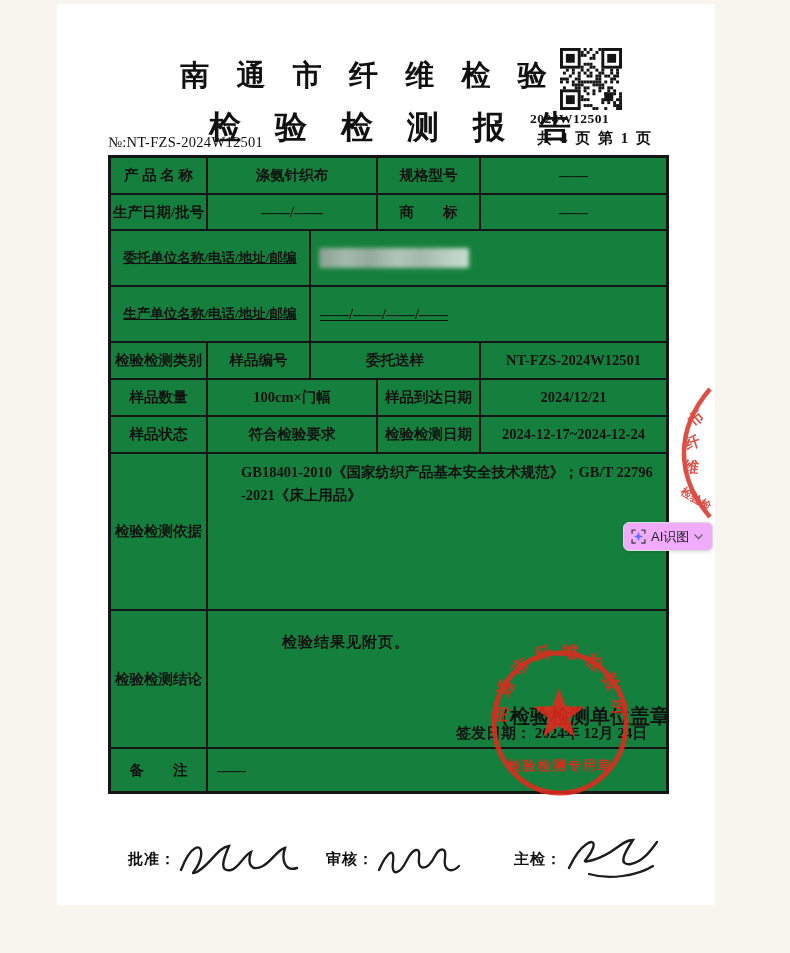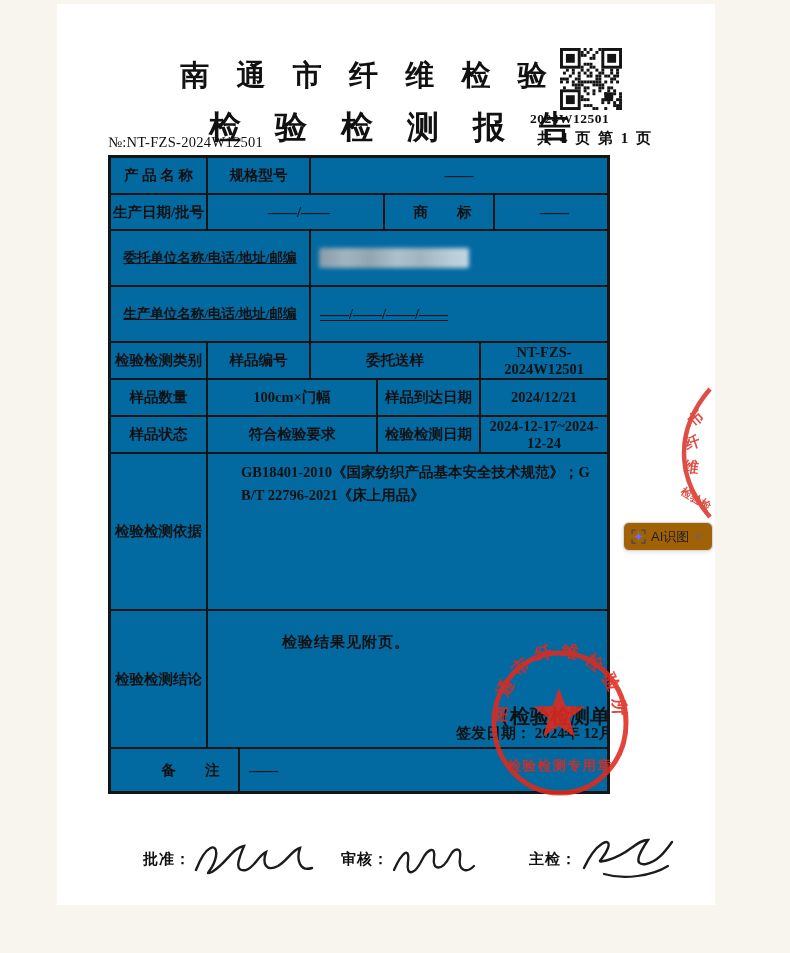--- a/index.html
+++ b/index.html
@@ -22,64 +22,64 @@
     font-size:32px;font-weight:700;letter-spacing:13px;white-space:nowrap;
   }
   .qr{position:absolute;left:503px;top:44px;width:62px;height:62px;}
   .qr-caption{position:absolute;left:473px;top:107px;width:122px;
     font-size:13.5px;font-weight:600;letter-spacing:.5px;}
   .pagination{position:absolute;left:468px;top:125px;width:140px;text-align:center;
     font-size:15px;font-weight:700;letter-spacing:2px;white-space:nowrap;}
   .report-no{position:absolute;left:51px;top:130px;font-size:14.5px;font-weight:400;letter-spacing:.3px;}
 
   .tbl{
-    position:absolute;left:51px;top:151px;width:502px;
-    border:3px solid #151515;box-sizing:border-box;background:#0369a1;
+    position:absolute;left:51px;top:151px;width:561px;
+    border:3px solid #151515;box-sizing:border-box;background:#15803d;
   }
   .row{display:flex;border-bottom:2px solid #151515;box-sizing:border-box;}
-  .row:last-child{border-bottom:none;padding-left:32px;}
+  .row:last-child{border-bottom:none;}
   .cell{
     border-right:2px solid #151515;box-sizing:border-box;
     display:flex;align-items:center;justify-content:center;
     font-size:14.5px;font-weight:700;text-align:center;overflow:hidden;
   }
   .cell:last-child{border-right:none;}
   .val{font-weight:700;}
   .left{justify-content:flex-start;text-align:left;}
   .topleft{align-items:flex-start;justify-content:flex-start;text-align:left;}
   .w1{width:97px;flex:none;}
   .w2{width:170px;flex:none;}
   .w3{width:103px;flex:none;}
   .w4{flex:1;}
   .wlab{width:200px;flex:none;font-size:13.5px;}
   .wrest{flex:1;}
-  .h37{height:37px;} .h36{height:36px;gap:7px;} .h56{height:56px;text-decoration:underline;}
+  .h37{height:37px;} .h36{height:36px;} .h56{height:56px;text-decoration:underline;}
   .h157{height:157px;} .h138{height:138px;} .h42{height:42px;}
   .pad{padding:7px 10px;line-height:1.6;word-break:break-all;font-size:14.5px;margin-left:23px;}
   .redact{
     width:150px;height:20px;margin-left:8px;border-radius:2px;
     background:linear-gradient(90deg,#a8a8a8,#c9c9c9 18%,#b5b5b5 34%,#d8d8d8 52%,#c8c8c8 68%,#e7e7e7 88%,#f2f2f2);
     filter:blur(2px);opacity:.8;
   }
   .concl-cell{position:relative;}
   .concl-text{position:absolute;left:26px;top:22px;font-size:15px;font-weight:700;letter-spacing:1px;margin-left:48px;}
   .seal-note{position:absolute;left:282px;top:92px;font-size:20px;font-weight:700;white-space:nowrap;}
   .issue-date{position:absolute;left:248px;top:113px;font-size:15px;font-weight:700;white-space:nowrap;}
 
   .stamp{position:absolute;left:425px;top:640px;width:160px;height:160px;pointer-events:none;}
   .edge-stamp{position:absolute;right:0;top:382px;width:36px;height:134px;pointer-events:none;}
 
-  .footer-row{position:absolute;left:59px;top:836px;width:577px;height:56px;}
+  .footer-row{position:absolute;left:44px;top:836px;width:577px;height:56px;}
   .sig-label{position:absolute;font-size:15px;font-weight:700;letter-spacing:1px;}
   .sig{position:absolute;}
 
   .ai-btn{
     position:absolute;left:566px;top:518px;height:27px;
     display:flex;align-items:center;gap:5px;padding:0 9px 0 7px;
-    background:#a16207;border:1px solid #d9d9d9;border-radius:6px;
+    background:#f0abfc;border:1px solid #d9d9d9;border-radius:6px;
     box-shadow:0 1px 4px rgba(0,0,0,.13);
     font-family:"Liberation Sans","DejaVu Sans",sans-serif;
     font-size:13px;color:#1f1f1f;cursor:pointer;white-space:nowrap;z-index:5;
   }
 </style>
 </head>
 <body>
 
 <div class="paper">
 
@@ -222,20 +222,21 @@
       </g>
   </svg>
   <div class="qr-caption">2024W12501</div>
   <div class="pagination">共 4 页 第 1 页</div>
   <div class="report-no">№:NT-FZS-2024W12501</div>
 
   <div class="tbl">
 
     <div class="row h37">
       <div class="cell w1">产 品 名 称</div>
+      <div class="cell w2 val">涤氨针织布</div>
       <div class="cell w3">规格型号</div>
       <div class="cell w4 val">——</div>
     </div>
 
     <div class="row h36">
       <div class="cell w1">生产日期/批号</div>
       <div class="cell w2 val">——/——</div>
       <div class="cell w3">商　　标</div>
       <div class="cell w4 val">——</div>
     </div>

